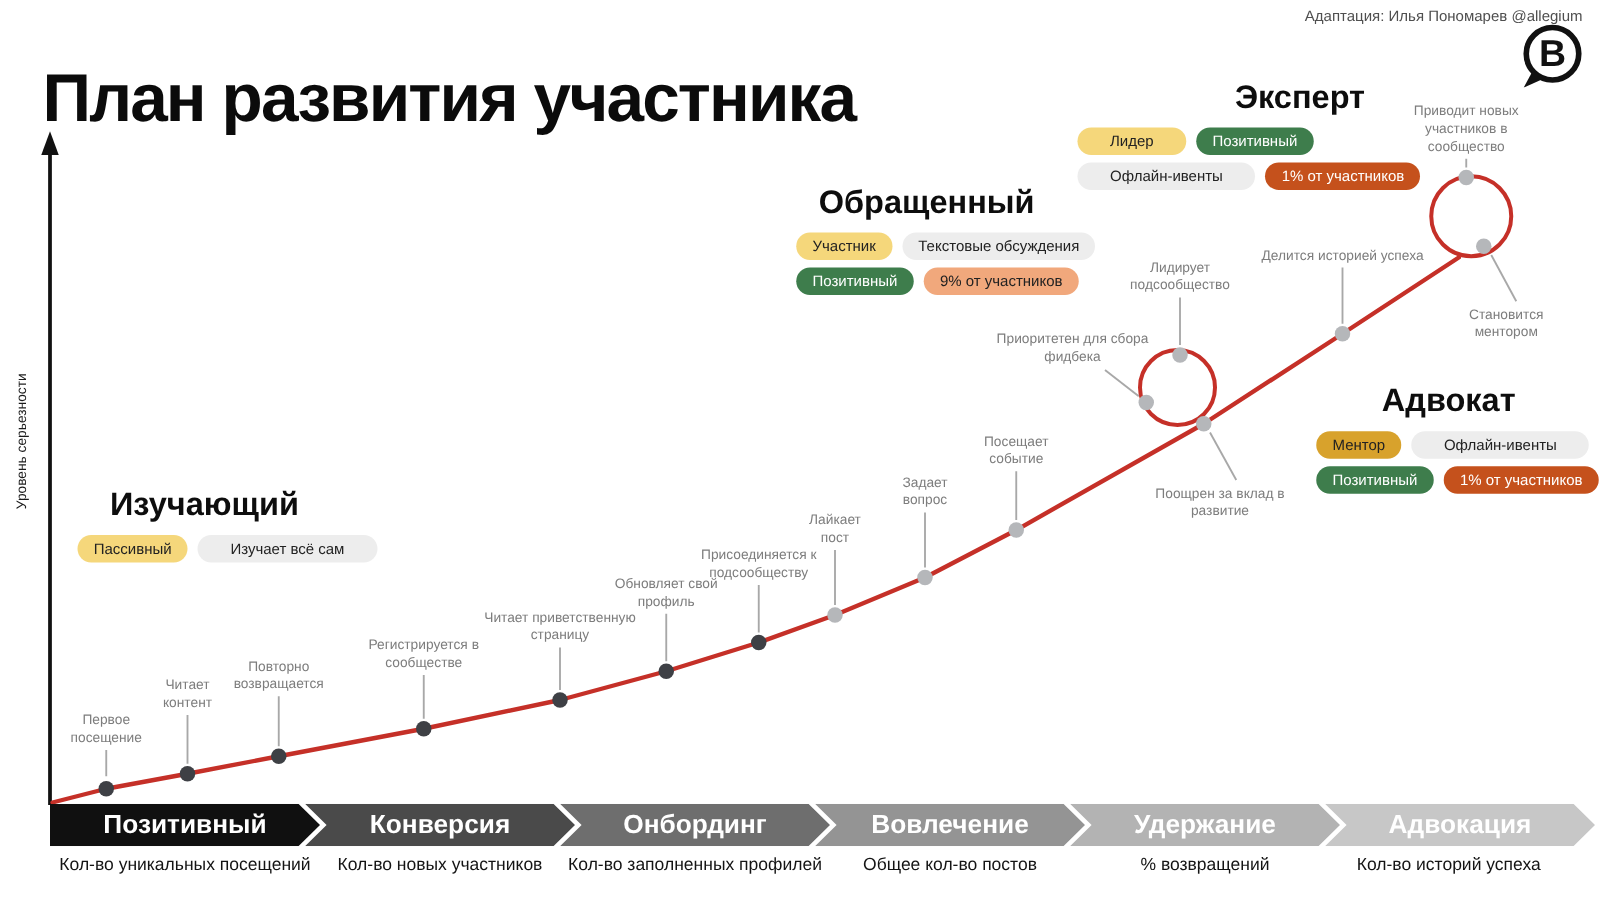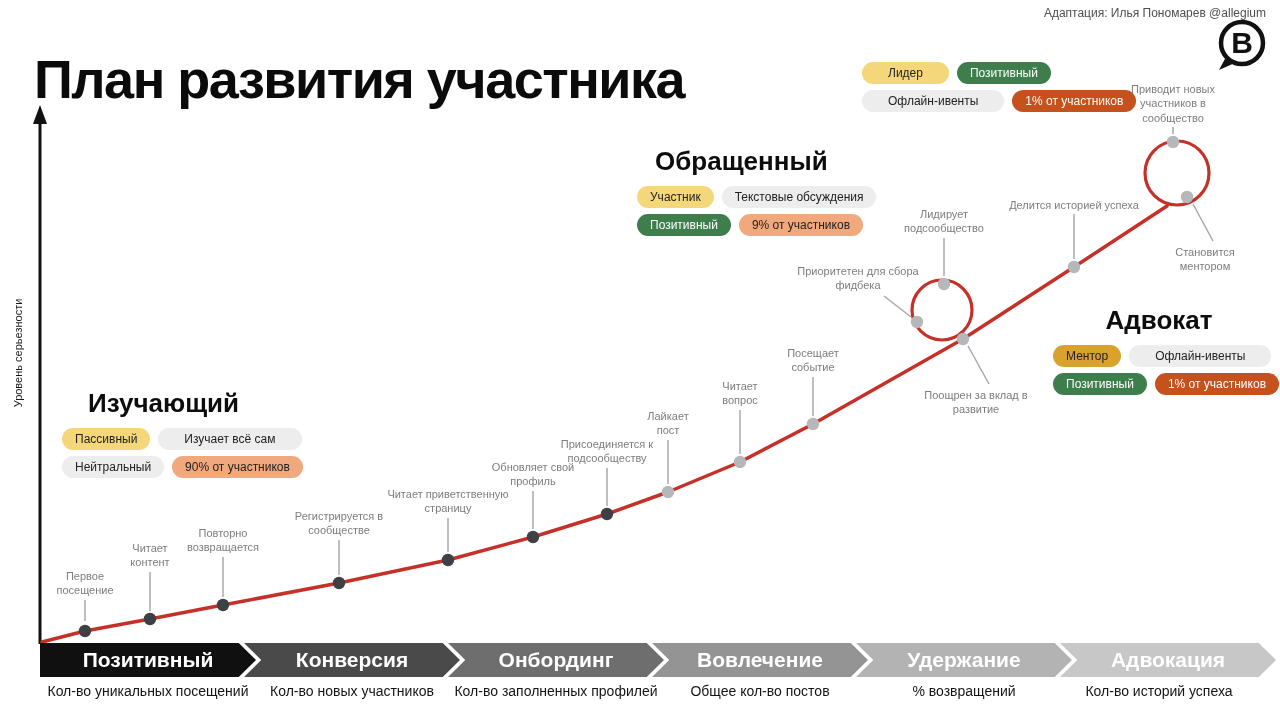--- a/index.html
+++ b/index.html
@@ -87,53 +87,50 @@
 
   <div id="point-labels">
       <div class="pt-label above" style="left: 85px; top: 598px; width: 90px;">Первое посещение</div>
       <div class="pt-label above" style="left: 150px; top: 570px; width: 75px;">Читает контент</div>
       <div class="pt-label above" style="left: 223px; top: 555px; width: 120px;">Повторно возвращается</div>
       <div class="pt-label above" style="left: 339px; top: 538px; width: 130px;">Регистрируется в сообществе</div>
       <div class="pt-label above" style="left: 448px; top: 516px; width: 160px;">Читает приветственную страницу</div>
       <div class="pt-label above" style="left: 533px; top: 489px; width: 120px;">Обновляет свой профиль</div>
       <div class="pt-label above" style="left: 607px; top: 466px; width: 140px;">Присоединяется к подсообществу</div>
       <div class="pt-label above" style="left: 668px; top: 438px; width: 65px;">Лайкает пост</div>
-      <div class="pt-label above" style="left: 740px; top: 408px; width: 70px;">Читает вопрос</div>
+      <div class="pt-label above" style="left: 740px; top: 408px; width: 70px;">Задает вопрос</div>
       <div class="pt-label above" style="left: 813px; top: 375px; width: 95px;">Посещает событие</div>
       <div class="pt-label above" style="left: 858px; top: 293px; width: 130px;">Приоритетен для сбора фидбека</div>
       <div class="pt-label above" style="left: 944px; top: 236px; width: 130px;">Лидирует подсообщество</div>
       <div class="pt-label below" style="left: 976px; top: 388px; width: 140px;">Поощрен за вклад в развитие</div>
       <div class="pt-label above" style="left: 1074px; top: 212px; width: 130px;">Делится историей успеха</div>
       <div class="pt-label above" style="left: 1173px; top: 125px; width: 120px;">Приводит новых участников в сообщество</div>
       <div class="pt-label below" style="left: 1205px; top: 245px; width: 110px;">Становится ментором</div>
     </div>
   <div id="stage-blocks">
       <div class="stage" style="left: 62px; top: 388px; width: 230px;">
         <h2 class="stage-title" style="text-align: left; margin-left: 26px;">Изучающий</h2>
         <div class="badge-row">
           <span class="badge" style="background: rgb(245, 215, 123); color: rgb(34, 34, 34);">Пассивный</span>
           <span class="badge wide" style="background: rgb(237, 237, 237); color: rgb(34, 34, 34);">Изучает всё сам</span>
         </div>
-        <div class="badge-row">
-          <span class="badge" style="background: rgb(237, 237, 237); color: rgb(34, 34, 34);">Нейтральный</span>
-          <span class="badge" style="background: rgb(241, 168, 124); color: rgb(34, 34, 34);">90% от участников</span>
-        </div>
       </div>
       <div class="stage" style="left: 637px; top: 146px; width: 230px;">
         <h2 class="stage-title" style="text-align: left; margin-left: 18px;">Обращенный</h2>
         <div class="badge-row">
           <span class="badge" style="background: rgb(245, 215, 123); color: rgb(34, 34, 34);">Участник</span>
           <span class="badge" style="background: rgb(237, 237, 237); color: rgb(34, 34, 34);">Текстовые обсуждения</span>
         </div>
         <div class="badge-row">
           <span class="badge" style="background: rgb(62, 125, 76); color: rgb(255, 255, 255);">Позитивный</span>
           <span class="badge" style="background: rgb(241, 168, 124); color: rgb(34, 34, 34);">9% от участников</span>
         </div>
       </div>
       <div class="stage" style="left: 862px; top: 62px; width: 230px;">
+        <h2 class="stage-title" style="text-align: right;">Эксперт</h2>
         <div class="badge-row right">
           <span class="badge wide" style="background: rgb(245, 215, 123); color: rgb(34, 34, 34);">Лидер</span>
           <span class="badge" style="background: rgb(62, 125, 76); color: rgb(255, 255, 255);">Позитивный</span>
         </div>
         <div class="badge-row right">
           <span class="badge wide" style="background: rgb(237, 237, 237); color: rgb(34, 34, 34);">Офлайн-ивенты</span>
           <span class="badge" style="background: rgb(197, 81, 28); color: rgb(255, 255, 255);">1% от участников</span>
         </div>
       </div>
       <div class="stage" style="left: 1053px; top: 305px; width: 212px;">

